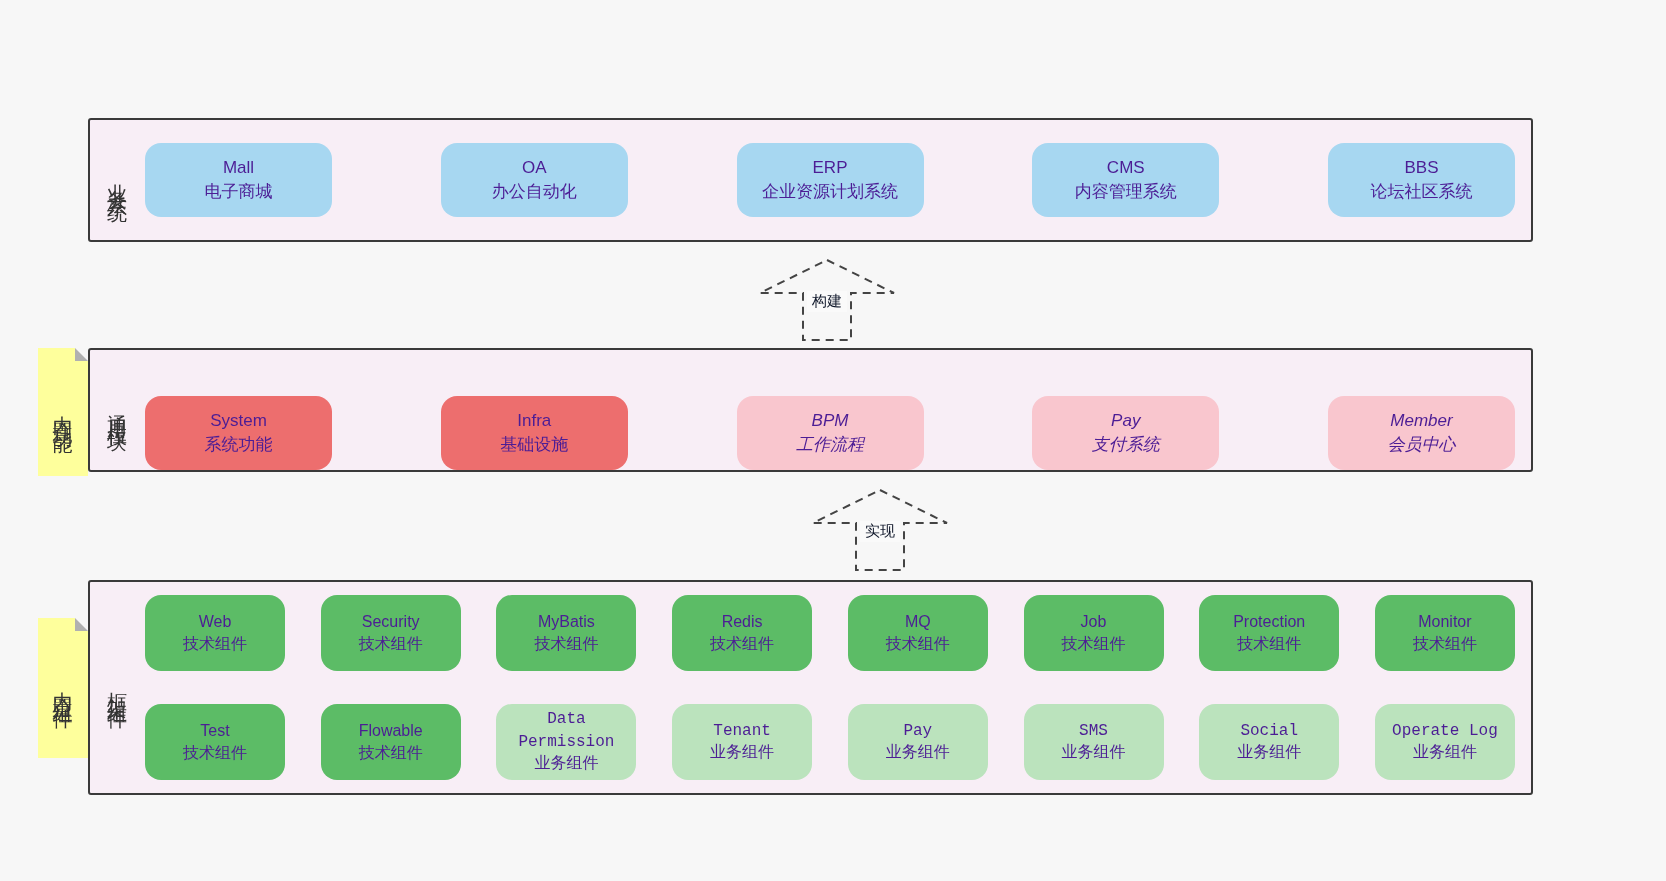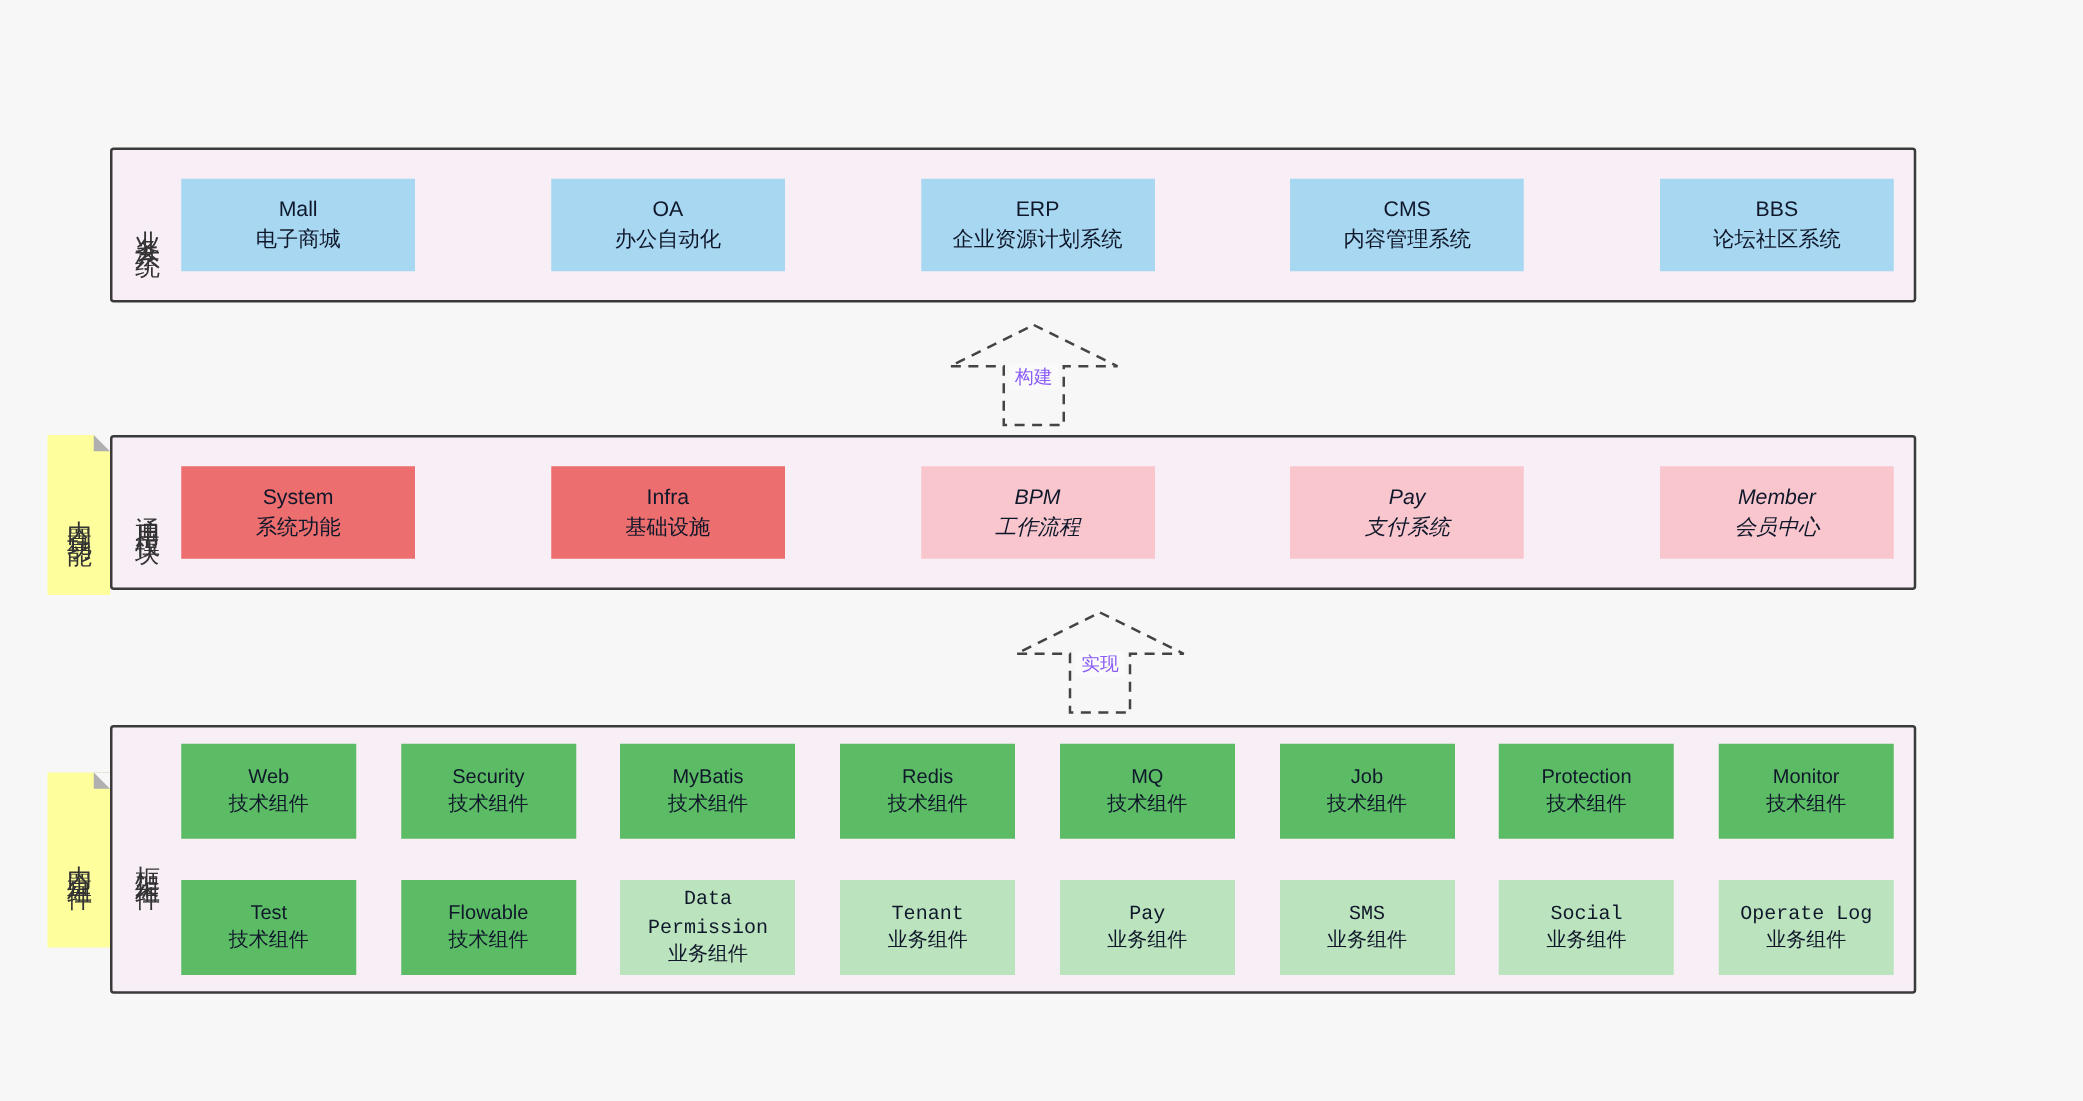--- a/index.html
+++ b/index.html
@@ -15,21 +15,21 @@
     position:absolute;
     left:88px;
     width:1445px;
     background:#f8eef6;
     border:2px solid #3a3a3a;
     border-radius:3px;
     display:flex;
     align-items:center;
   }
   #layer-business   { top:118px; height:124px; }
-  #layer-modules    { top:348px; height:124px; }
+  #layer-modules    { top:348px; height:124px;align-items:flex-end; }
   #layer-components { top:580px; height:215px; }
 
   .label-col {
     flex:0 0 55px;
     align-self:stretch;
     display:flex;
     align-items:center;
     justify-content:center;
   }
   .v-text {
@@ -44,29 +44,29 @@
   .boxes {
     flex:1;
     display:flex;
     justify-content:space-between;
     align-items:center;
     padding-right:16px;
   }
   .box {
     width:187px;
     height:74px;
-    border-radius:0;
+    border-radius:16px;
     display:flex;
     flex-direction:column;
     align-items:center;
     justify-content:center;
     text-align:center;
     font-size:17px;
     line-height:1.4;
-    color:#0f172a;
+    color:#4c1d95;
   }
   .box.small { width:140px; height:76px; font-size:16px; padding:0 6px; }
 
   .rows {
     flex:1;
     display:flex;
     flex-direction:column;
     gap:33px;
     padding-right:16px;
   }
@@ -102,21 +102,21 @@
   #arrow-build     { left:757px; top:257px; }
   #arrow-implement { left:810px; top:487px; }
   .arrow svg { display:block; width:100%; height:100%; }
   .arrow-label {
     position:absolute;
     left:50%; top:34px;
     transform:translateX(-50%);
     background:#fafafa;
     padding:1px 5px;
     font-size:15px;
-    color:#8b5cf6;
+    color:#0f172a;
     white-space:nowrap;
   }
 </style>
 </head>
 <body>
 
 <div>
 
   <section class="layer" id="layer-business">
     <div class="label-col">

